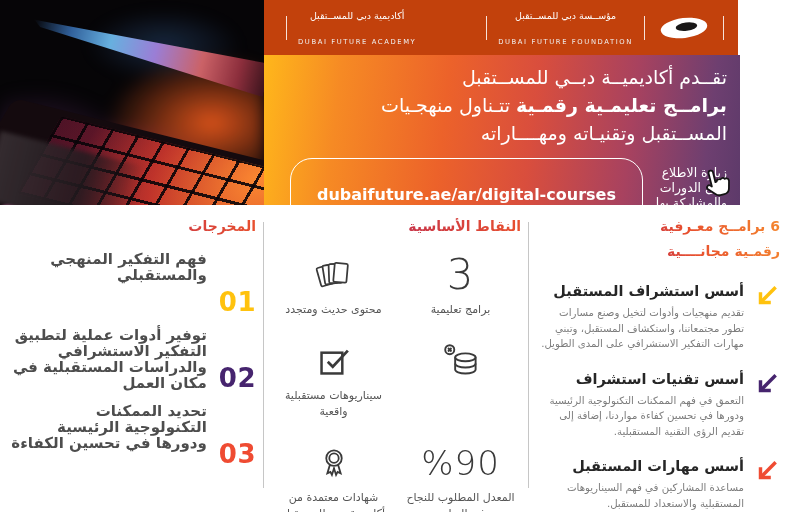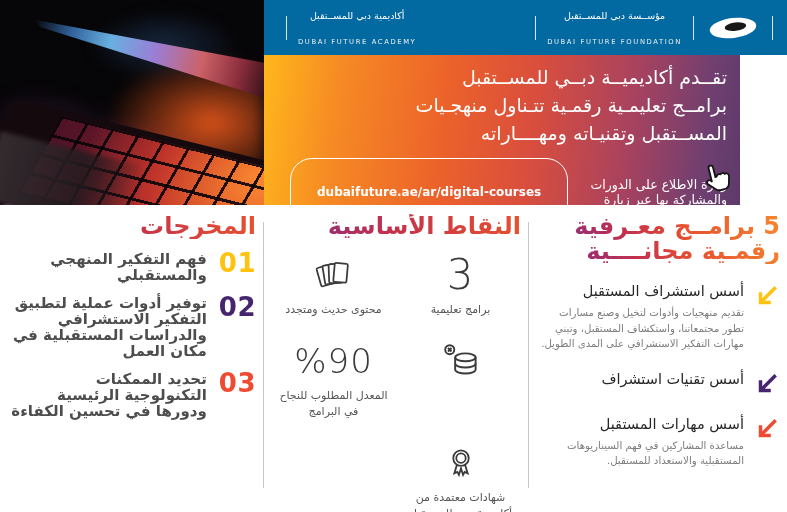--- a/index.html
+++ b/index.html
@@ -27,72 +27,72 @@
   .trackpad { position:absolute; left:44px; bottom:10px; width:120px; height:36px; border-radius:8px;
     background:linear-gradient(90deg,#c4619e,#f2a4c4); opacity:.8; filter:blur(1.5px); }
   .lid { position:absolute; left:38px; top:6px; width:240px; height:34px;
     transform:rotate(14deg); transform-origin:left top; filter:blur(.4px);
     clip-path:polygon(0 42%, 100% 0, 100% 100%, 3% 58%);
     background:linear-gradient(90deg, rgba(22,24,40,0) 0%, #31619c 16%, #67b0df 33%, #9a7ed6 52%, #cb6267 72%, #8c2e3c 88%, #3c141d 100%); }
   .edge-shadow { position:absolute; left:-10px; top:148px; width:150px; height:70px; transform:rotate(14deg);
     background:linear-gradient(90deg,#3b3236,#221b1f 60%,rgba(20,16,18,0)); opacity:.85; filter:blur(2px); }
 
   
-  .topbar { position:absolute; left:264px; top:0; width:523px; height:55px; background:#0369a1;
+  .topbar { position:absolute; left:264px; top:0; width:474px; height:55px; background:#c2410c;
     display:flex; align-items:center; justify-content:space-between; padding:0 14px 0 22px; }
   .logo-group { display:flex; align-items:center; gap:11px; }
   .logo-bar { width:1px; height:24px; background:rgba(255,255,255,.85); }
   .logo-text { text-align:center; color:#fff; }
   .logo-ar { font-size:9.5px; line-height:12px; direction:rtl; }
   .logo-en { font-size:6.8px; letter-spacing:1.6px; color:#f0f0f0; margin-top:16px; white-space:nowrap; }
 
   
   .hero { position:absolute; left:264px; top:55px; width:476px; height:150px;
     background:linear-gradient(97deg,#ffb71b 0%, #f68a24 16%, #ec622a 38%, #d94e3d 56%, #a8425f 76%, #6e3f70 92%, #5d3a6a 100%); }
   .hero-heading { position:absolute; top:8px; right:13px; text-align:right; direction:rtl;
     color:#fff; font-size:19px; line-height:28px; font-weight:400; }
-  .hero-heading .bold { font-weight:400; }
+  .hero-heading .bold { font-weight:700; }
   .cta-row { position:absolute; top:103px; left:26px; right:13px; display:flex; direction:rtl;
     align-items:center; justify-content:space-between; }
   .cta-label { color:#fff; font-size:12.5px; direction:rtl; }
   .cta-pill { position:relative; direction:ltr; border:1.5px solid #fff; border-radius:22px;
-    padding:26px 26px; color:#fff; font-weight:700; font-size:12px; white-space:nowrap;
+    padding:26px 26px; color:#fff; font-weight:700; font-size:16px; white-space:nowrap;
     background:transparent; cursor:pointer; font-family:inherit; }
   .hand { position:absolute; right:-14px; bottom:-22px; transform:rotate(-14deg); }
 
   
   .divider { position:absolute; top:222px; height:266px; width:1px; background:#c6c6c6; }
-  .grad-title { font-size:24px; font-weight:700; line-height:25px; direction:rtl; text-align:right;
+  .grad-title { font-size:14px; font-weight:700; line-height:25px; direction:rtl; text-align:right;
     background:linear-gradient(270deg,#e8502e 0%, #c2304e 55%, #7b2d8b 100%);
     -webkit-background-clip:text; background-clip:text; color:transparent; }
   .grad-title-big {
     background:linear-gradient(250deg,#f5882f 0%, #e8502e 38%, #c2304e 62%, #7b2d8b 96%);
     -webkit-background-clip:text; background-clip:text; color:transparent; }
   .c-yellow { color:#FFC20E; } .c-purple { color:#46246E; } .c-coral { color:#EF4B32; }
 
   
   .col-programs { position:absolute; left:538px; top:214px; width:242px; direction:rtl; text-align:right; }
   .prog-item { display:flex; gap:10px; margin-top:17px; align-items:flex-start; }
   .prog-arrow { flex:0 0 26px; padding-top:2px; }
-  .prog-title { font-size:14.5px; font-weight:400; color:#262626; line-height:20px; }
+  .prog-title { font-size:14.5px; font-weight:700; color:#262626; line-height:20px; }
   .prog-desc { font-size:10.2px; color:#7c7c7c; line-height:15.5px; margin-top:4px; }
 
   
   .col-keypoints { position:absolute; left:273px; top:214px; width:248px; direction:rtl; }
   .kp-grid { display:grid; grid-template-columns:1fr 1fr; row-gap:20px; column-gap:6px; margin-top:13px; }
   .kp-cell { display:flex; flex-direction:column; align-items:center; text-align:center; }
   .kp-stat { font-size:42px; font-weight:300; color:#3a3a3a; line-height:46px; letter-spacing:1px; direction:ltr; }
   .kp-stat.small { font-size:34px; line-height:46px; }
   .kp-icon { height:46px; display:flex; align-items:center; justify-content:center; }
   .kp-label { font-size:11px; color:#555; line-height:16px; margin-top:4px; max-width:120px; }
 
   
   .col-outputs { position:absolute; left:10px; top:214px; width:246px; direction:rtl; text-align:right; }
   .out-item { display:flex; gap:12px; align-items:flex-start; margin-top:11px; }
-  .out-num { font-size:26px; font-weight:800; line-height:26px; letter-spacing:.5px; direction:ltr; }
+  .out-num { font-size:26px; font-weight:800; line-height:26px; letter-spacing:.5px; direction:ltr;margin-top:39px; }
   .out-text { font-size:15px; font-weight:600; color:#4d4d4d; line-height:16px; padding-top:1px; }
   .quote-wrap { margin-top:15px; padding:5px; border-radius:27px;
     background:linear-gradient(225deg,#ffc20e 0%, #f0663a 38%, #c23a50 66%, #5b2d82 100%); width:246px; }
   .quote-inner { background:#fff; border-radius:22px; padding:12px 17px 13px 10px; text-align:right; }
   .quote-line { font-size:14.5px; color:#262626; line-height:22px; }
   .quote-line.bold { font-weight:700; }
 
   svg { display:block; }
 </style>
 </head>
@@ -152,21 +152,21 @@
         </svg>
       </span>
     </div>
   </div>
 
   <div class="divider" style="left:263px;"></div>
   <div class="divider" style="left:528px;"></div>
 
   <div class="col-programs">
     <div class="grad-title grad-title-big">
-      <div>5 برامــج معـرفية</div>
+      <div>6 برامــج معـرفية</div>
       <div>رقمـية مجانــــية</div>
     </div>
 
     <div class="prog-item">
       <span class="prog-arrow c-yellow">
         <svg viewBox="0 0 24 24" width="26" height="26">
             <g stroke="currentColor" stroke-width="3.2" fill="none">
               <path d="M20 4L6.5 17.5"></path>
               <path d="M6 8.5V18h9.5"></path>
             </g>
@@ -182,20 +182,21 @@
       <span class="prog-arrow c-purple">
         <svg viewBox="0 0 24 24" width="26" height="26">
             <g stroke="currentColor" stroke-width="3.2" fill="none">
               <path d="M20 4L6.5 17.5"></path>
               <path d="M6 8.5V18h9.5"></path>
             </g>
           </svg>
       </span>
       <div>
         <div class="prog-title">أسس تقنيات استشراف</div>
+        <div class="prog-desc">التعمق في فهم الممكنات التكنولوجية الرئيسية ودورها في تحسين كفاءة مواردنا، إضافة إلى تقديم الرؤى التقنية المستقبلية.</div>
       </div>
     </div>
 
     <div class="prog-item">
       <span class="prog-arrow c-coral">
         <svg viewBox="0 0 24 24" width="26" height="26">
             <g stroke="currentColor" stroke-width="3.2" fill="none">
               <path d="M20 4L6.5 17.5"></path>
               <path d="M6 8.5V18h9.5"></path>
             </g>
@@ -234,20 +235,29 @@
           <svg viewBox="0 0 26 26" width="38" height="38" fill="none" stroke="#3a3a3a" stroke-width="1.3">
             <ellipse cx="16" cy="10.5" rx="7" ry="2.7"></ellipse>
             <path d="M9 10.5v4.2c0 1.5 3.1 2.7 7 2.7s7-1.2 7-2.7v-4.2"></path>
             <path d="M9 14.7v4.2c0 1.5 3.1 2.7 7 2.7s7-1.2 7-2.7v-4.2"></path>
             <circle cx="5.3" cy="5.3" r="3.1"></circle>
             <path d="M4.1 4.1l2.4 2.4M6.5 4.1L4.1 6.5"></path>
           </svg>
         </div>
       </div>
 
+      <div class="kp-cell">
+        <div class="kp-icon">
+          <svg viewBox="0 0 26 26" width="36" height="36" fill="none" stroke="#3a3a3a">
+            <rect x="4" y="7" width="15" height="15" stroke-width="1.8"></rect>
+            <path d="M8.5 13.5l3.6 3.6L23 5.5" stroke-width="2"></path>
+          </svg>
+        </div>
+        <div class="kp-label">سيناريوهات مستقبلية واقعية</div>
+      </div>
 
       <div class="kp-cell">
         <div class="kp-stat small">%90</div>
         <div class="kp-label">المعدل المطلوب للنجاح في البرامج</div>
       </div>
 
       <div class="kp-cell">
         <div class="kp-icon">
           <svg viewBox="0 0 26 26" width="36" height="36" fill="none" stroke="#3a3a3a" stroke-width="1.3">
             <circle cx="13" cy="9.5" r="5.6"></circle>

